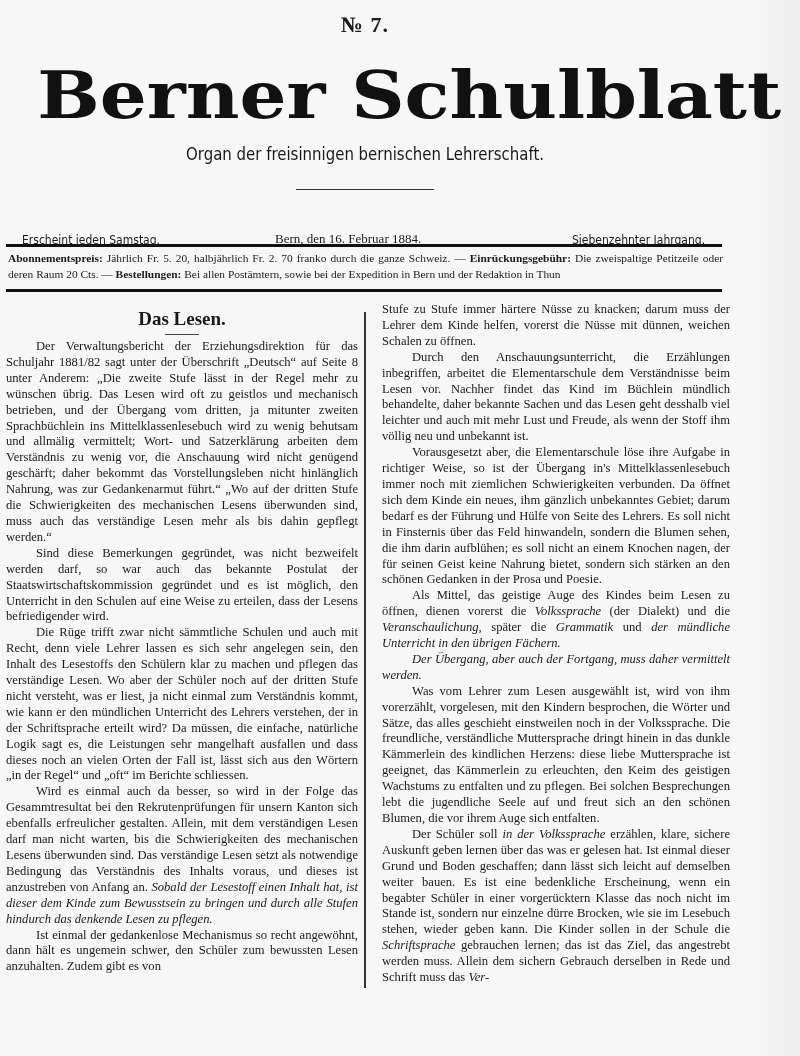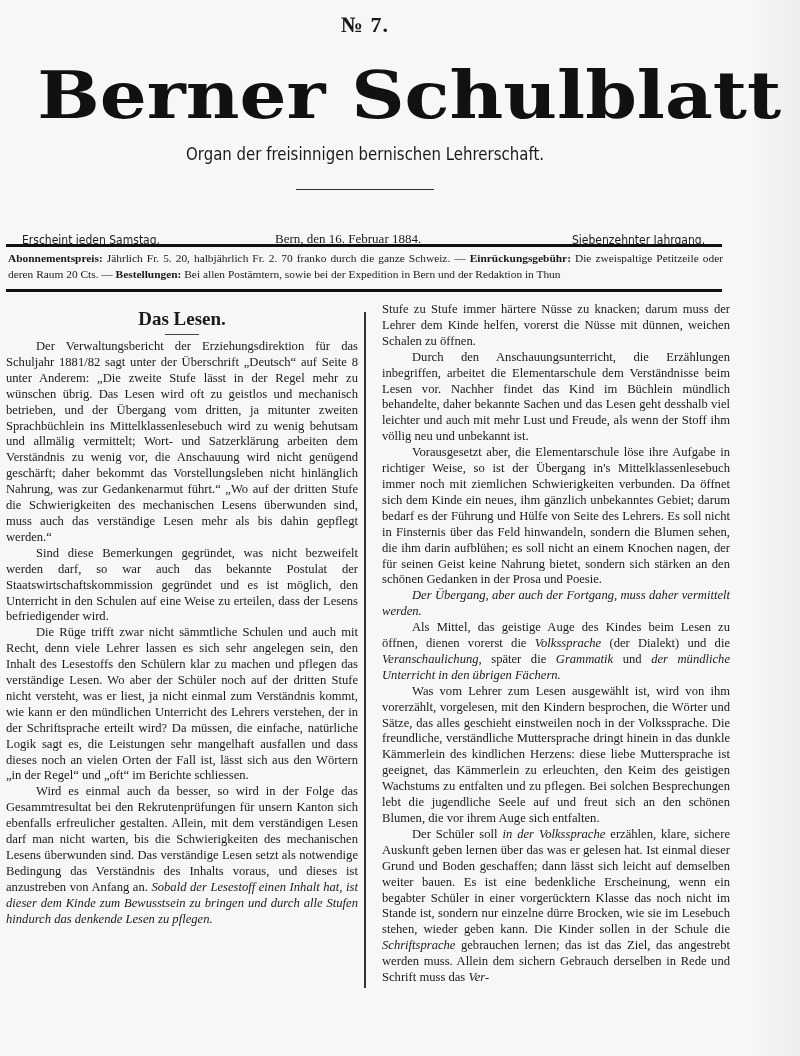--- a/index.html
+++ b/index.html
@@ -79,28 +79,29 @@
 
   <div class="rule-thick" style="top:289px;"></div>
 
   <div class="col col-left">
     <div class="article-title">Das Lesen.</div>
     <div class="title-rule"></div>
     <p>Der Verwaltungsbericht der Erziehungsdirektion für das Schuljahr 1881/82 sagt unter der Überschrift „Deutsch“ auf Seite 8 unter Anderem: „Die zweite Stufe lässt in der Regel mehr zu wünschen übrig. Das Lesen wird oft zu geistlos und mechanisch betrieben, und der Über­gang vom dritten, ja mitunter zweiten Sprachbüchlein ins Mittelklassenlesebuch wird zu wenig behutsam und allmälig vermittelt; Wort- und Satzerklärung arbeiten dem Verständnis zu wenig vor, die Anschauung wird nicht genügend geschärft; daher bekommt das Vorstellungs­leben nicht hinlänglich Nahrung, was zur Gedanken­armut führt.“ „Wo auf der dritten Stufe die Schwierig­keiten des mechanischen Lesens überwunden sind, muss auch das verständige Lesen mehr als bis dahin gepflegt werden.“</p>
     <p>Sind diese Bemerkungen gegründet, was nicht be­zweifelt werden darf, so war auch das bekannte Postulat der Staatswirtschaftskommission gegründet und es ist möglich, den Unterricht in den Schulen auf eine Weise zu erteilen, dass der Lesens befriedigender wird.</p>
     <p>Die Rüge trifft zwar nicht sämmtliche Schulen und auch mit Recht, denn viele Lehrer lassen es sich sehr angelegen sein, den Inhalt des Lesestoffs den Schülern klar zu machen und pflegen das verständige Lesen. Wo aber der Schüler noch auf der dritten Stufe nicht ver­steht, was er liest, ja nicht einmal zum Verständnis kommt, wie kann er den mündlichen Unterricht des Lehrers verstehen, der in der Schriftsprache erteilt wird? Da müssen, die einfache, natürliche Logik sagt es, die Lei­stungen sehr mangelhaft ausfallen und dass dieses noch an vielen Orten der Fall ist, lässt sich aus den Wörtern „in der Regel“ und „oft“ im Berichte schliessen.</p>
     <p><span>Wird es einmal auch da besser, so wird in der Folge das Gesammtresultat bei den Rekrutenprüfungen für unsern Kanton sich ebenfalls erfreulicher gestalten. Allein, mit dem verständigen Lesen darf man nicht warten, bis die Schwierigkeiten des mechanischen Lesens überwunden sind. Das verständige Lesen setzt als notwendige Be­dingung das Verständnis des Inhalts voraus, und dieses ist anzustreben von Anfang an. </span><i>Sobald der Lesestoff einen Inhalt hat, ist dieser dem Kinde zum Bewusstsein zu bringen und durch alle Stufen hindurch das denkende Lesen zu pflegen.</i></p>
+    <p>Ist einmal der gedankenlose Mechanismus so recht angewöhnt, dann hält es ungemein schwer, den Schüler zum bewussten Lesen anzuhalten. Zudem gibt es von</p>
   </div>
 
   <div class="col-divider"></div>
 
   <div class="col col-right">
     <p class="noindent">Stufe zu Stufe immer härtere Nüsse zu knacken; darum muss der Lehrer dem Kinde helfen, vorerst die Nüsse mit dünnen, weichen Schalen zu öffnen.</p>
     <p>Durch den Anschauungsunterricht, die Erzählungen inbegriffen, arbeitet die Elementarschule dem Verständ­nisse beim Lesen vor. Nachher findet das Kind im Büchlein mündlich behandelte, daher bekannte Sachen und das Lesen geht desshalb viel leichter und auch mit mehr Lust und Freude, als wenn der Stoff ihm völlig neu und unbe­kannt ist.</p>
     <p>Vorausgesetzt aber, die Elementarschule löse ihre Aufgabe in richtiger Weise, so ist der Übergang in's Mittelklassenlesebuch immer noch mit ziemlichen Schwierig­keiten verbunden. Da öffnet sich dem Kinde ein neues, ihm gänzlich unbekanntes Gebiet; darum bedarf es der Führung und Hülfe von Seite des Lehrers. Es soll nicht in Finsternis über das Feld hinwandeln, sondern die Blumen sehen, die ihm darin aufblühen; es soll nicht an einem Knochen nagen, der für seinen Geist keine Nahrung bietet, sondern sich stärken an den schönen Gedanken in der Prosa und Poesie.</p>
+    <p><span>Als Mittel, das geistige Auge des Kindes beim Lesen zu öffnen, dienen vorerst die </span><i>Volkssprache</i><span> (der Dialekt) und die </span><i>Veranschaulichung</i><span>, später die </span><i>Grammatik</i><span> und </span><i>der mündliche Unterricht in den übrigen Fächern.</i></p>
     <p><i>Der Übergang, aber auch der Fortgang, muss daher vermittelt werden.</i></p>
-    <p><span>Als Mittel, das geistige Auge des Kindes beim Lesen zu öffnen, dienen vorerst die </span><i>Volkssprache</i><span> (der Dialekt) und die </span><i>Veranschaulichung</i><span>, später die </span><i>Grammatik</i><span> und </span><i>der mündliche Unterricht in den übrigen Fächern.</i></p>
     <p>Was vom Lehrer zum Lesen ausgewählt ist, wird von ihm vorerzählt, vorgelesen, mit den Kindern besprochen, die Wörter und Sätze, das alles geschieht einstweilen noch in der Volkssprache. Die freundliche, verständliche Mutter­sprache dringt hinein in das dunkle Kämmerlein des kindlichen Herzens: diese liebe Muttersprache ist geeignet, das Kämmerlein zu erleuchten, den Keim des geistigen Wachstums zu entfalten und zu pflegen. Bei solchen Besprechungen lebt die jugendliche Seele auf und freut sich an den schönen Blumen, die vor ihrem Auge sich entfalten.</p>
     <p><span>Der Schüler soll </span><i>in der Volkssprache</i><span> erzählen, klare, sichere Auskunft geben lernen über das was er gelesen hat. Ist einmal dieser Grund und Boden geschaffen; dann lässt sich leicht auf demselben weiter bauen. Es ist eine bedenkliche Erscheinung, wenn ein begabter Schüler in einer vorgerücktern Klasse das noch nicht im Stande ist, sondern nur einzelne dürre Brocken, wie sie im Lesebuch stehen, wieder geben kann. Die Kinder sollen in der Schule die </span><i>Schriftsprache</i><span> gebrauchen lernen; das ist das Ziel, das angestrebt werden muss. Allein dem sichern Gebrauch derselben in Rede und Schrift muss das </span><i>Ver-</i></p>
   </div>
 
   <div class="edge-shade"></div>
 </div>
 
 </body></html>

